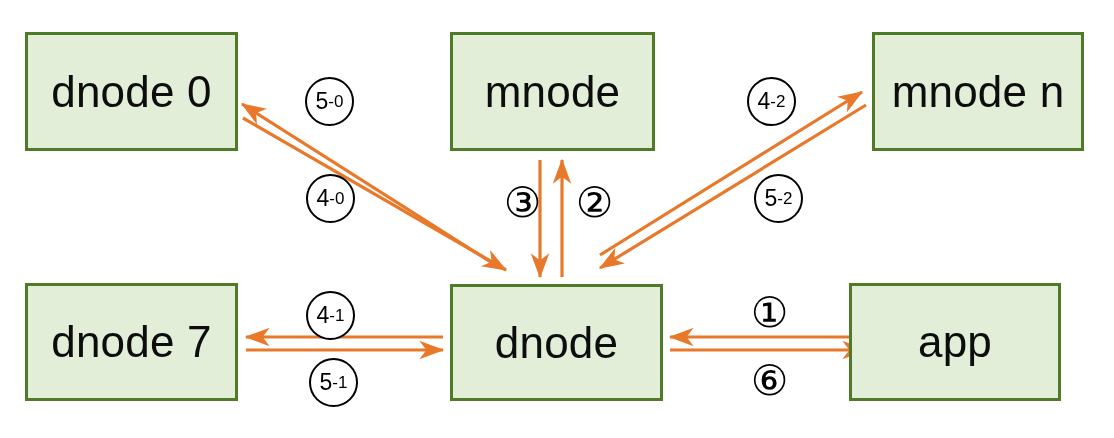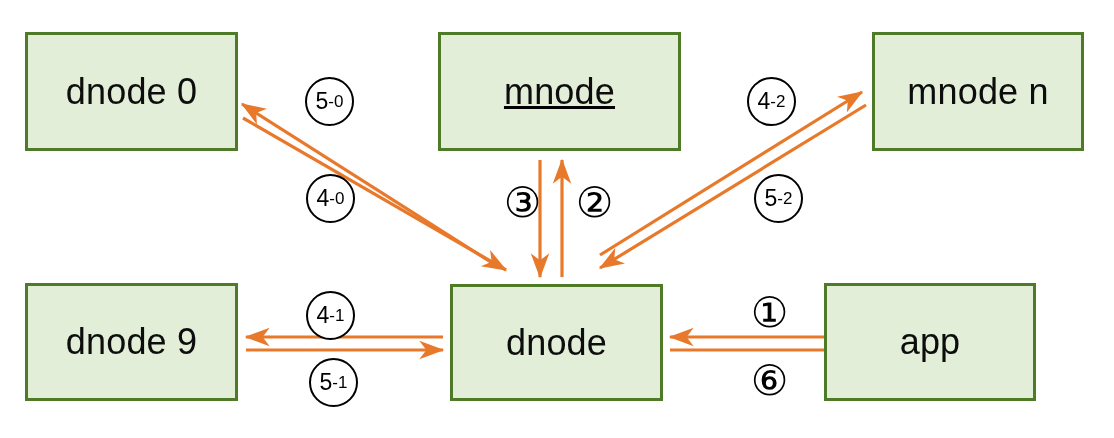--- a/index.html
+++ b/index.html
@@ -28,21 +28,21 @@
   .node {
     position: absolute;
     box-sizing: border-box;
     background: #e2eed8;
     border: 3px solid #4f7a28;
     display: flex;
     align-items: center;
     justify-content: center;
   }
   .node-label {
-    font-size: 36px;
+    font-size: 44px;
     font-weight: 400;
     color: #0d0d0d;
     letter-spacing: 0.2px;
     line-height: 1;
     font-family: "Liberation Sans", sans-serif;
   }
   .step {
     position: absolute;
     box-sizing: border-box;
     width: 49px;
@@ -127,37 +127,37 @@
 
     <g>
       <line x1="670" y1="350" x2="866" y2="350" stroke="#e8792b" stroke-width="3.2" marker-end="url(#ah)"></line>
     </g>
   </svg>
 
   <div class="node" style="left:25px; top:32px; width:213px; height:119px;">
     <span class="node-label">dnode 0</span>
   </div>
 
-  <div class="node" style="left:438px; top:32px; width:243px; height:119px;text-decoration:underline;">
+  <div class="node" style="left:450px; top:32px; width:205px; height:119px;">
     <span class="node-label">mnode</span>
   </div>
 
   <div class="node" style="left:872px; top:32px; width:212px; height:119px;">
     <span class="node-label">mnode n</span>
   </div>
 
   <div class="node" style="left:25px; top:283px; width:213px; height:118px;">
-    <span class="node-label">dnode 9</span>
+    <span class="node-label">dnode 7</span>
   </div>
 
   <div class="node" style="left:450px; top:284px; width:213px; height:117px;">
     <span class="node-label">dnode</span>
   </div>
 
-  <div class="node" style="left:824px; top:283px; width:212px; height:118px;">
+  <div class="node" style="left:849px; top:283px; width:212px; height:118px;">
     <span class="node-label">app</span>
   </div>
 
   <div class="step" style="left:305px; top:77px;">
     <span class="big">5</span>
       <span class="small">-0</span>
   </div>
 
   <div class="step" style="left:306px; top:174px;">
     <span class="big">4</span>

